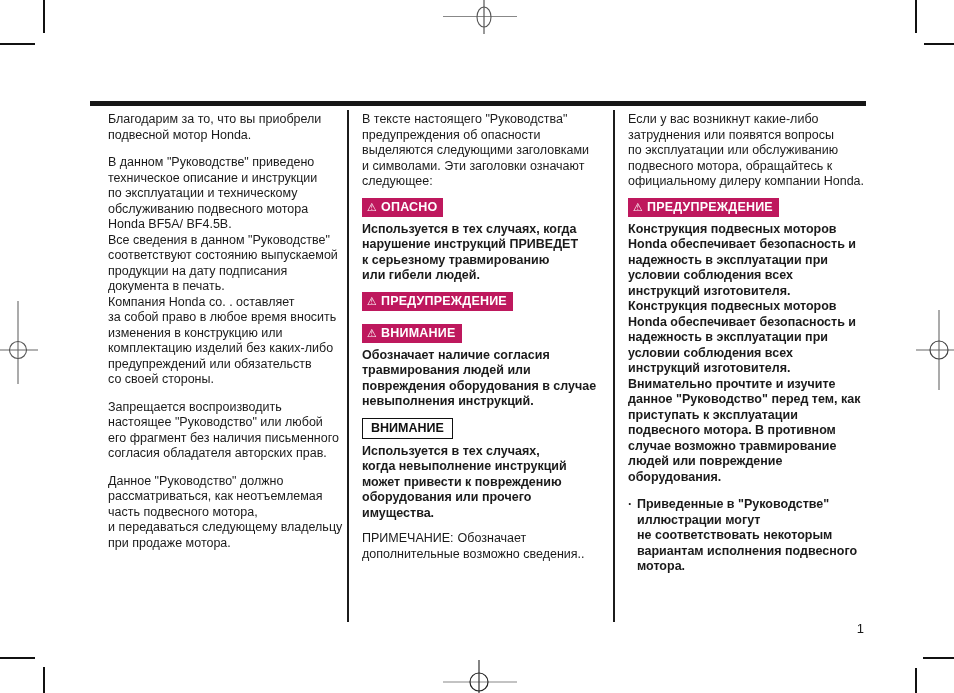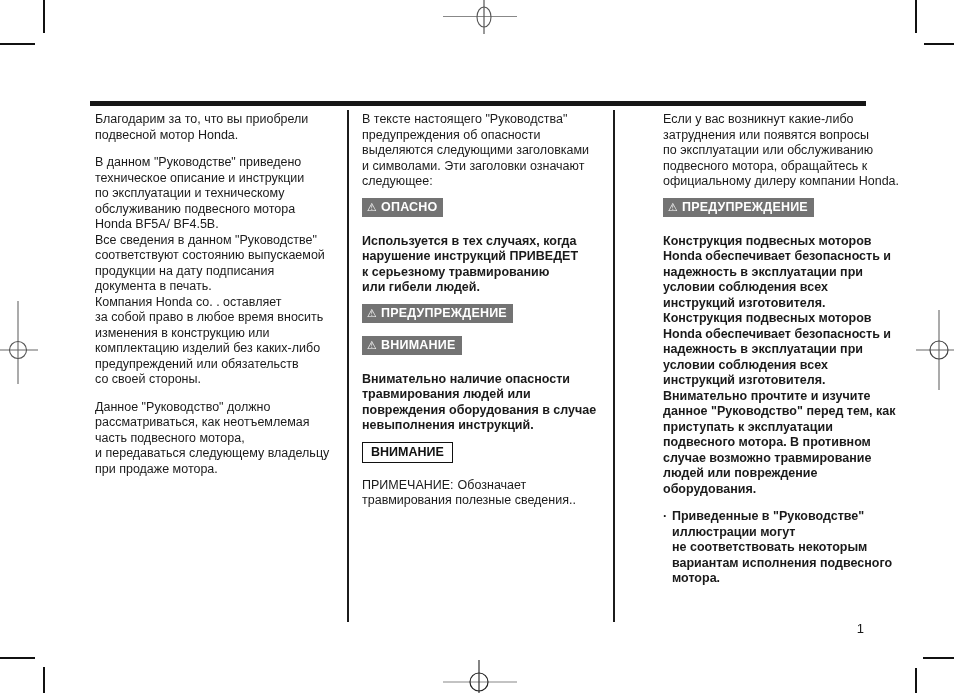--- a/index.html
+++ b/index.html
@@ -16,50 +16,50 @@
   .crop { position: absolute; background: #111; }
   .reg { position: absolute; }
   
   .rule-bar { position: absolute; left: 90px; top: 101px; width: 776px; height: 5px; background: #161616; }
   
   .divider { position: absolute; top: 110px; width: 2px; height: 512px; background: #1c1c1c; }
   .divider.d1 { left: 347px; }
   .divider.d2 { left: 613px; }
   
   .col { position: absolute; top: 112px; font-size: 12.5px; line-height: 15.5px; }
-  .col.c1 { left: 95px;  width: 246px; }
+  .col.c1 { left: 108px;  width: 246px; }
   .col.c2 { left: 362px; width: 242px; }
-  .col.c3 { left: 663px; width: 238px; }
+  .col.c3 { left: 628px; width: 238px; }
   .para { margin: 0 0 12px 0; white-space: pre-line; }
   .para.last { margin-bottom: 0; }
   
   .head-black {
     display: inline-block;
-    background: #737373;
+    background: #be185d;
     color: #ffffff;
     font-weight: bold;
     font-size: 12.5px;
     line-height: 14px;
     padding: 2.5px 6px 2.5px 5px;
     margin: 8px 0 5px 0;
     letter-spacing: 0.2px;
   }
   .head-black .tri { font-weight: normal; font-size: 11px; margin-right: 4px; position: relative; top: -0.5px; }
   .head-outline {
     display: inline-block;
     background: #ffffff;
     color: #111111;
     border: 1.5px solid #111111;
     font-weight: bold;
     font-size: 12.5px;
     line-height: 14px;
     padding: 2.5px 8px;
     margin: 8px 0 5px 0;
   }
-  .warn-text { margin: 12px 0 0 0; white-space: pre-line; font-weight: bold; }
+  .warn-text { margin: 0 0 0 0; white-space: pre-line; font-weight: bold; }
   .note-line { margin-top: 10px; white-space: pre-line; }
   .note-prefix { font-weight: normal; padding-right: 4px; }
   
   .bullet-item { display: flex; margin-top: 12px; font-weight: bold; }
   .bullet-marker { width: 9px; flex: 0 0 9px; }
   .bullet-text { white-space: pre-line; }
   .copyright { margin-top: 12px; white-space: pre-line; }
   
   .page-number { position: absolute; left: 830px; top: 621px; width: 34px; text-align: right; font-size: 13px; }
 </style>
@@ -114,20 +114,24 @@
 Все сведения в данном "Руководстве"
 соответствуют состоянию выпускаемой
 продукции на дату подписания
 документа в печать.
 Компания Honda co. . оставляет
 за собой право в любое время вносить
 изменения в конструкцию или
 комплектацию изделий без каких-либо
 предупреждений или обязательств
 со своей стороны.</p>
+    <p class="para">Запрещается воспроизводить
+настоящее "Руководство" или любой
+его фрагмент без наличия письменного
+согласия обладателя авторских прав.</p>
     <p class="para last">Данное "Руководство" должно
 рассматриваться, как неотъемлемая
 часть подвесного мотора,
 и передаваться следующему владельцу
 при продаже мотора.</p>
   </div>
 
   <div class="col c2">
     <p class="para" style="margin-bottom:0;">В тексте настоящего "Руководства"
 предупреждения об опасности
@@ -137,29 +141,34 @@
 
     <div class="head-black"><span class="tri">⚠</span><span>ОПАСНО</span></div>
     <p class="warn-text">Используется в тех случаях, когда
 нарушение инструкций ПРИВЕДЕТ
 к серьезному травмированию
 или гибели людей.</p>
 
     <div class="head-black"><span class="tri">⚠</span><span>ПРЕДУПРЕЖДЕНИЕ</span></div>
 
     <div class="head-black"><span class="tri">⚠</span><span>ВНИМАНИЕ</span></div>
-    <p class="warn-text">Внимательно наличие опасности
+    <p class="warn-text">Обозначает наличие согласия
 травмирования людей или
 повреждения оборудования в случае
 невыполнения инструкций.</p>
 
     <div class="head-outline"><span>ВНИМАНИЕ</span></div>
+    <p class="warn-text">Используется в тех случаях,
+когда невыполнение инструкций
+может привести к повреждению
+оборудования или прочего
+имущества.</p>
 
     <p class="note-line"><span class="note-prefix">ПРИМЕЧАНИЕ:</span><span>Обозначает
-травмирования полезные сведения..</span></p>
+дополнительные возможно сведения..</span></p>
   </div>
 
   <div class="col c3">
     <p class="para" style="margin-bottom:0;">Если у вас возникнут какие-либо
 затруднения или появятся вопросы
 по эксплуатации или обслуживанию
 подвесного мотора, обращайтесь к
 официальному дилеру компании Honda.</p>
 
     <div class="head-black"><span class="tri">⚠</span><span>ПРЕДУПРЕЖДЕНИЕ</span></div>

